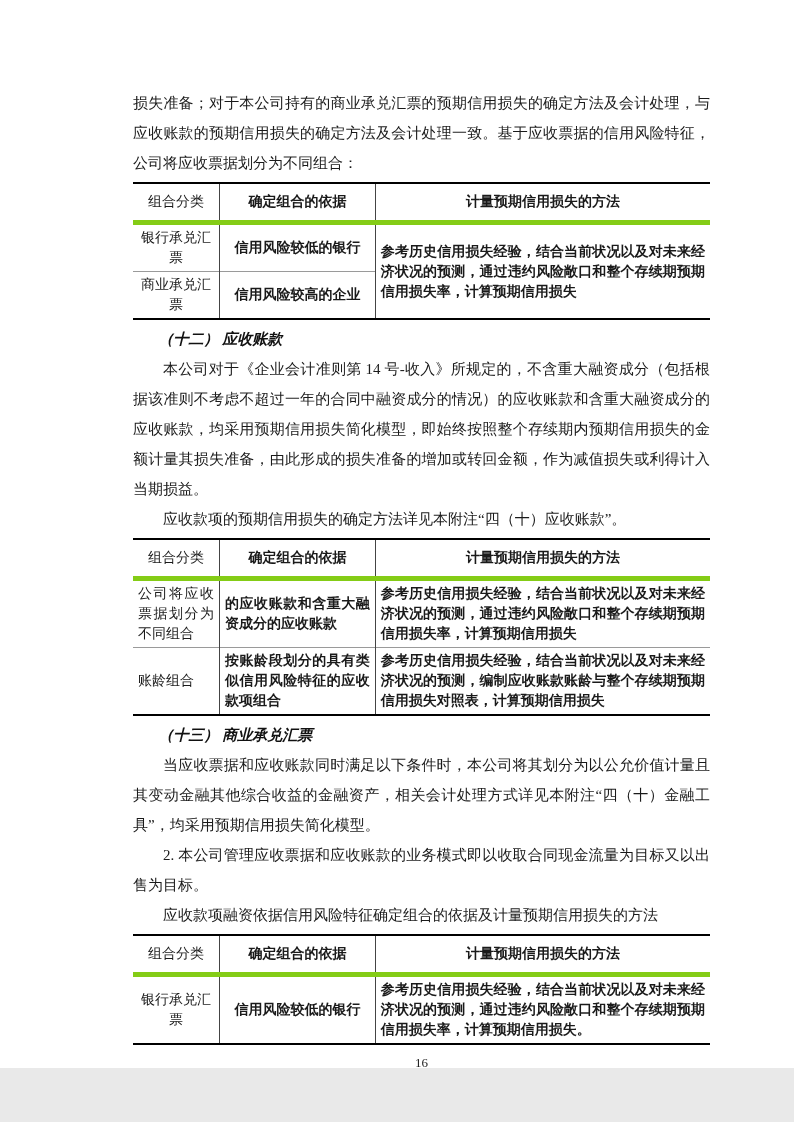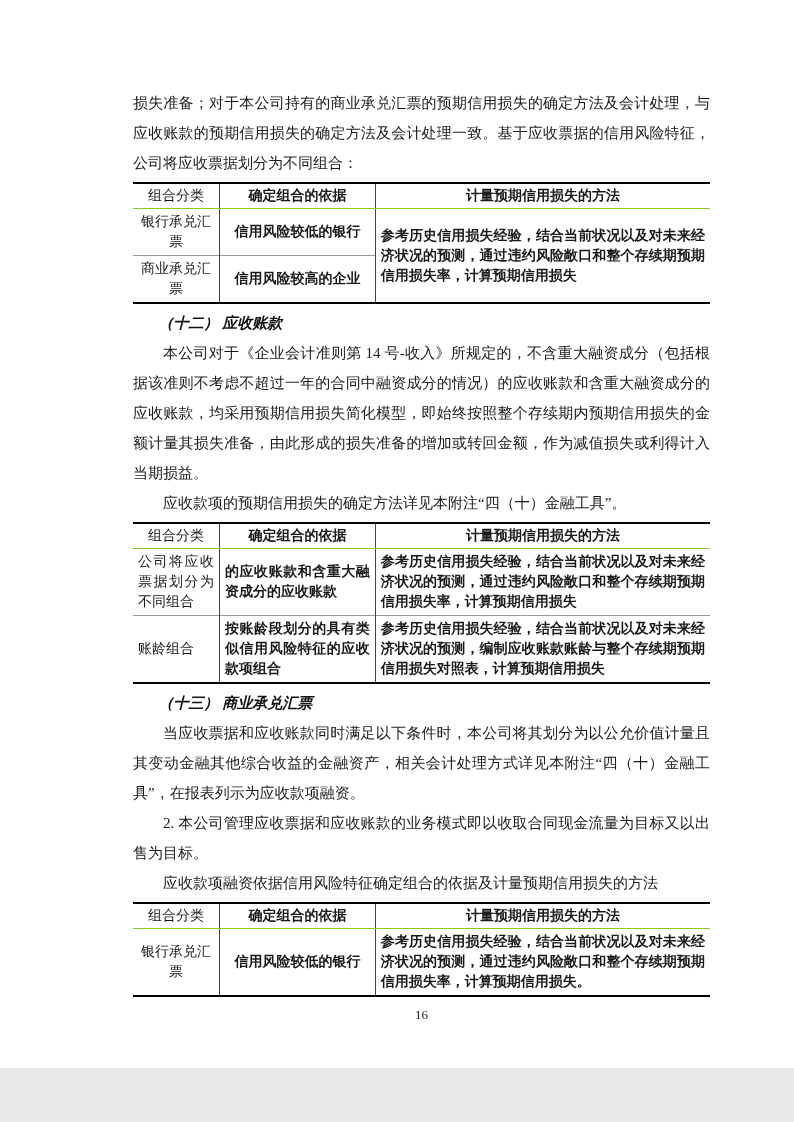--- a/index.html
+++ b/index.html
@@ -37,23 +37,23 @@
     width: 100%;
     border-collapse: collapse;
     table-layout: fixed;
     margin: 4px 0 4px 0;
     border-top: 2px solid #000000;
     border-bottom: 2px solid #000000;
     font-size: 14px;
   }
   table.policy-table th {
     font-weight: normal;
-    padding: 2px 4px;
+    padding: 8px 4px;
     line-height: 20px;
-    border-bottom: 1px solid #84cc16;
+    border-bottom: 5px solid #84cc16;
     color: #1a1a1a;
   }
   table.policy-table td {
     padding: 3px 5px;
     line-height: 20px;
     vertical-align: middle;
     color: #1a1a1a;
   }
   table.policy-table .vsep { border-left: 1px solid #444444; font-weight: bold; }
   table.policy-table tr.row-sep td { border-top: 1px solid #9a9a9a; }
@@ -95,21 +95,21 @@
         </tr>
         <tr class="row-sep">
           <td class="cell-center">商业承兑汇票</td>
           <td class="vsep cell-center">信用风险较高的企业</td>
         </tr>
       </tbody>
     </table>
 
     <h3 class="section-heading">（十二） 应收账款</h3>
     <p class="body-text indent">本公司对于《企业会计准则第 14 号-收入》所规定的，不含重大融资成分（包括根据该准则不考虑不超过一年的合同中融资成分的情况）的应收账款和含重大融资成分的应收账款，均采用预期信用损失简化模型，即始终按照整个存续期内预期信用损失的金额计量其损失准备，由此形成的损失准备的增加或转回金额，作为减值损失或利得计入当期损益。</p>
-    <p class="body-text indent">应收款项的预期信用损失的确定方法详见本附注“四（十）金融工具”。</p>
+    <p class="body-text indent">应收款项的预期信用损失的确定方法详见本附注“四（十）应收账款”。</p>
 
     <table class="policy-table">
       <colgroup>
           <col style="width:15%">
           <col style="width:27%">
           <col style="width:58%">
         </colgroup>
       <thead>
         <tr>
           <th>组合分类</th>
@@ -125,21 +125,21 @@
         </tr>
         <tr class="row-sep">
           <td class="cell-left">账龄组合</td>
           <td class="vsep cell-left">按账龄段划分的具有类似信用风险特征的应收款项组合</td>
           <td class="vsep cell-left">参考历史信用损失经验，结合当前状况以及对未来经济状况的预测，编制应收账款账龄与整个存续期预期信用损失对照表，计算预期信用损失</td>
         </tr>
       </tbody>
     </table>
 
     <h3 class="section-heading">（十三） 商业承兑汇票</h3>
-    <p class="body-text indent">当应收票据和应收账款同时满足以下条件时，本公司将其划分为以公允价值计量且其变动金融其他综合收益的金融资产，相关会计处理方式详见本附注“四（十）金融工具”，在报表列示为应收款项融资。</p>
+    <p class="body-text indent">当应收票据和应收账款同时满足以下条件时，本公司将其划分为以公允价值计量且其变动金融其他综合收益的金融资产，相关会计处理方式详见本附注“四（十）金融工具”，均采用预期信用损失简化模型。</p>
     <p class="body-text indent">2. 本公司管理应收票据和应收账款的业务模式即以收取合同现金流量为目标又以出售为目标。</p>
     <p class="body-text indent">应收款项融资依据信用风险特征确定组合的依据及计量预期信用损失的方法</p>
 
     <table class="policy-table">
       <colgroup>
           <col style="width:15%">
           <col style="width:27%">
           <col style="width:58%">
         </colgroup>
       <thead>

